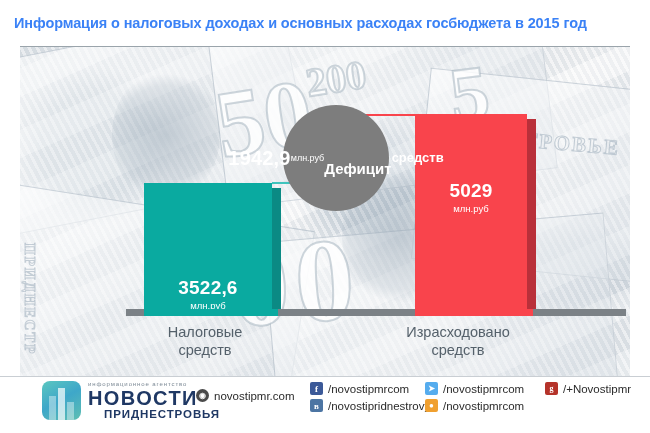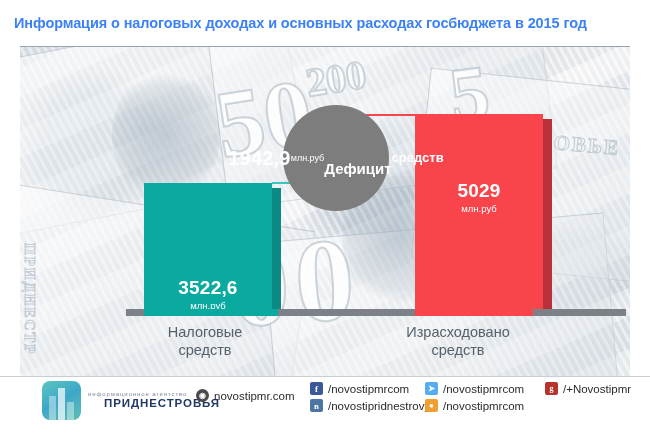--- a/index.html
+++ b/index.html
@@ -111,21 +111,21 @@
     background: #0aaaa0;
   }
   #bar-revenue .bar-side {
     position: absolute;
     right: -9px; top: 5px;
     width: 9px; height: 126px;
     background: #0b8a84;
   }
   #bar-expense {
     left: 395px; top: 67px;
-    width: 128px; height: 195px;
+    width: 112px; height: 195px;
     background: #f9444c;
   }
   #bar-expense .bar-side {
     position: absolute;
     right: -9px; top: 5px;
     width: 9px; height: 195px;
     background: #b9303a;
   }
   .bar-value {
     position: absolute;
@@ -350,20 +350,21 @@
 <div id="footer">
 
   <div id="brand-logo">
     <div id="brand-mark">
       <div class="mk-bar b1"></div>
       <div class="mk-bar b2"></div>
       <div class="mk-bar b3"></div>
     </div>
     <div class="brand-text">
       <div class="brand-sub">информационное агентство</div>
+      <div class="brand-main">НОВОСТИ</div>
       <div class="brand-region">ПРИДНЕСТРОВЬЯ</div>
     </div>
   </div>
 
   <div class="social-col" id="social-col-web">
     <div class="social-item">
       <span class="sicon web">◉</span>
       <span>novostipmr.com</span>
     </div>
   </div>

